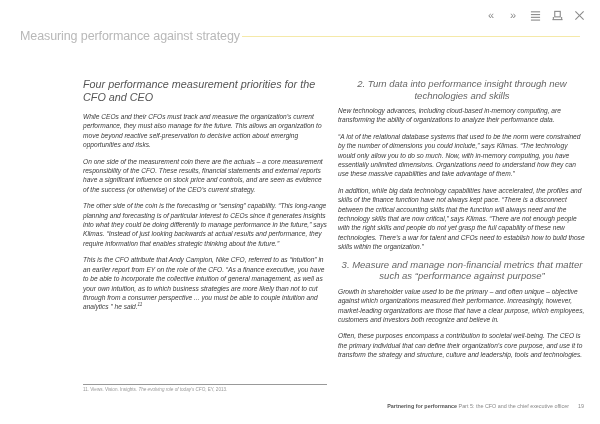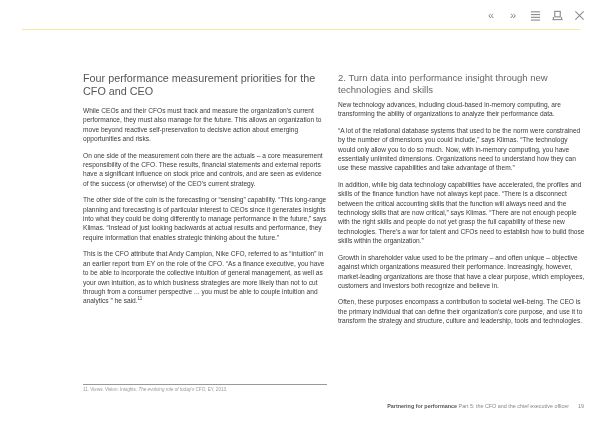--- a/index.html
+++ b/index.html
@@ -6,25 +6,25 @@
     body {
       width: 600px; height: 424px; background: #ffffff; position: relative; overflow: hidden;
       font-family: "Liberation Sans", sans-serif; color: #333333;
     }
     .toolbar { position: absolute; top: 8px; right: 14px; display: flex; gap: 8px; align-items: center; }
     .tb-btn { width: 14px; height: 14px; display: flex; align-items: center; justify-content: center; color: #8a8a8a; font-size: 11px; cursor: pointer; }
     .tb-btn svg { width: 11px; height: 11px; stroke: #8a8a8a; fill: none; stroke-width: 1.2; }
     .section-header { position: absolute; top: 29px; left: 20px; right: 20px; display: flex; align-items: center; }
     .section-title { font-size: 12.5px; color: #b8b8b8; white-space: nowrap; letter-spacing: -0.1px; }
     .section-rule { flex: 1; height: 1px; background: #f5e9a8; margin-left: 2px; }
-    .col { position: absolute; top: 72px; width: 245px; }
+    .col { position: absolute; top: 78px; width: 245px; font-style: italic; }
     .col-left { left: 83px; }
     .col-right { left: 338px; width: 248px; }
     h1.main { font-size: 10.8px; font-weight: normal; color: #555; margin: 0 0 8px 0; line-height: 13px; }
-    h2.sub { font-size: 9.5px; font-weight: normal; color: #666; margin: 0 0 5px 0; line-height: 11.5px; }
+    h2.sub { font-size: 9.5px; font-weight: normal; color: #666; margin: 0 0 5px 0; line-height: 11.5px; text-align: center; }
     p { font-size: 6.6px; line-height: 9.4px; margin: 0 0 7px 0; color: #3a3a3a; }
     sup { font-size: 4.5px; vertical-align: super; line-height: 0; }
     .footnote { position: absolute; left: 83px; top: 384px; width: 244px; border-top: 1px solid #999; padding-top: 2px; font-size: 4.6px; color: #999; }
     .footnote i { font-style: italic; }
     .footer { position: absolute; right: 16px; top: 403px; font-size: 5.4px; color: #888; display: flex; gap: 9px; }
     .footer b { color: #555; font-weight: bold; }
   </style>
 </head>
 <body>
 
@@ -53,36 +53,38 @@
   </span>
   <span class="tb-btn">
     <svg viewBox="0 0 12 12">
         <line x1="1.5" y1="1.5" x2="10.5" y2="10.5"></line>
         <line x1="10.5" y1="1.5" x2="1.5" y2="10.5"></line>
       </svg>
   </span>
 </div>
 
 <div class="section-header">
+  <span class="section-title">Measuring performance against strategy</span>
   <span class="section-rule"></span>
 </div>
 
 <div class="col col-left">
   <h1 class="main">Four performance measurement priorities for the CFO and CEO</h1>
   <p>While CEOs and their CFOs must track and measure the organization’s current performance, they must also manage for the future. This allows an organization to move beyond reactive self-preservation to decisive action about emerging opportunities and risks.</p>
   <p>On one side of the measurement coin there are the actuals – a core measurement responsibility of the CFO. These results, financial statements and external reports have a significant influence on stock price and controls, and are seen as evidence of the success (or otherwise) of the CEO’s current strategy.</p>
   <p>The other side of the coin is the forecasting or “sensing” capability. “This long-range planning and forecasting is of particular interest to CEOs since it generates insights into what they could be doing differently to manage performance in the future,” says Klimas. “Instead of just looking backwards at actual results and performance, they require information that enables strategic thinking about the future.”</p>
   <p><span>This is the CFO attribute that Andy Campion, Nike CFO, referred to as “intuition” in an earlier report from EY on the role of the CFO. “As a finance executive, you have to be able to incorporate the collective intuition of general management, as well as your own intuition, as to which business strategies are more likely than not to cut through from a consumer perspective ... you must be able to couple intuition and analytics ” he said.</span><sup>11</sup></p>
 </div>
 
 <div class="col col-right">
   <h2 class="sub">2. Turn data into performance insight through new technologies and skills</h2>
   <p>New technology advances, including cloud-based in-memory computing, are transforming the ability of organizations to analyze their performance data.</p>
   <p>“A lot of the relational database systems that used to be the norm were constrained by the number of dimensions you could include,” says Klimas. “The technology would only allow you to do so much. Now, with in-memory computing, you have essentially unlimited dimensions. Organizations need to understand how they can use these massive capabilities and take advantage of them.”</p>
   <p>In addition, while big data technology capabilities have accelerated, the profiles and skills of the finance function have not always kept pace. “There is a disconnect between the critical accounting skills that the function will always need and the technology skills that are now critical,” says Klimas. “There are not enough people with the right skills and people do not yet grasp the full capability of these new technologies. There’s a war for talent and CFOs need to establish how to build those skills within the organization.”</p>
+  <h2 class="sub">3. Measure and manage non-financial metrics that matter such as “performance against purpose”</h2>
   <p>Growth in shareholder value used to be the primary – and often unique – objective against which organizations measured their performance. Increasingly, however, market-leading organizations are those that have a clear purpose, which employees, customers and investors both recognize and believe in.</p>
   <p>Often, these purposes encompass a contribution to societal well-being. The CEO is the primary individual that can define their organization’s core purpose, and use it to transform the strategy and structure, culture and leadership, tools and technologies.</p>
 </div>
 
 <div class="footnote">
   <span>11. Views. Vision. Insights. </span><i>The evolving role of today’s CFO</i><span>, EY, 2013.</span>
 </div>
 
 <div class="footer">
   <span><b>Partnering for performance</b> <span>Part 5: the CFO and the chief executive officer</span></span>

